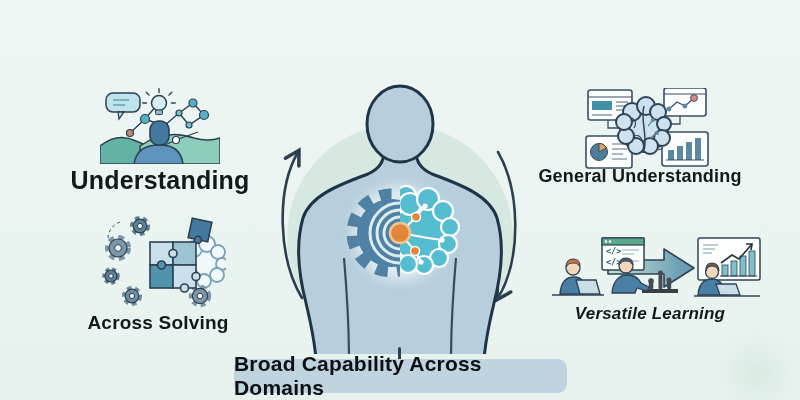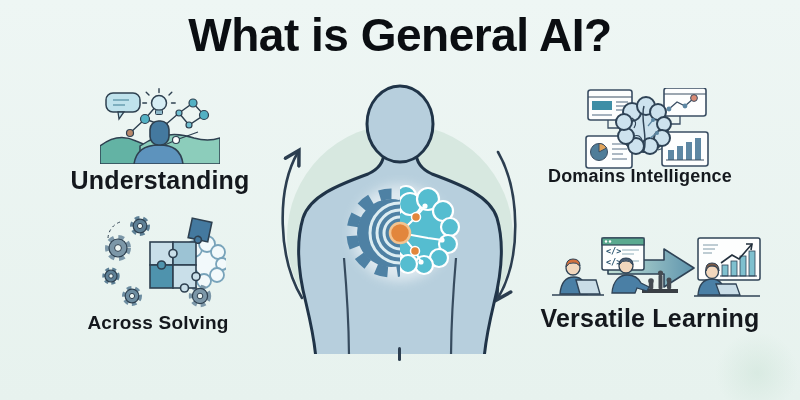--- a/index.html
+++ b/index.html
@@ -14,21 +14,21 @@
     position:absolute;left:0;top:8px;width:800px;text-align:center;
     font-size:46px;font-weight:700;letter-spacing:-.5px;color:#0b0e12;
   }
   .feature-label{
     position:absolute;width:240px;text-align:center;
     font-weight:700;color:#14181d;letter-spacing:.2px;
   }
   #lbl-understanding{left:40px;top:166px;font-size:25px;}
   #lbl-problem-solving{left:38px;top:312px;font-size:19px;}
   #lbl-general-intelligence{left:520px;top:166px;font-size:18px;}
-  #lbl-versatile-learning{left:530px;top:304px;font-size:25px;}
+  #lbl-versatile-learning{left:530px;top:304px;font-size:17px;font-style:italic;}
   .icon-svg{position:absolute;display:block;}
   #icon-understanding{left:100px;top:88px;}
   #icon-problem-solving{left:98px;top:212px;}
   #icon-general-intelligence{left:578px;top:88px;}
   #icon-versatile-learning{left:546px;top:232px;}
   #center-figure{left:258px;top:68px;}
   .connector-line{
     position:absolute;left:398px;top:347px;width:3px;height:14px;
     background:#2c3e50;border-radius:2px;
   }
@@ -39,21 +39,20 @@
   }
   .caption-banner span{
     font-size:21px;font-weight:700;color:#0c0f13;letter-spacing:.2px;
   }
 </style>
 </head>
 <body>
 
 <div id="canvas">
 
-  <div class="page-title">What is General AI?</div>
 
   <svg id="center-figure" class="icon-svg" width="284" height="286" viewBox="0 0 284 286">
     <defs>
       <clipPath id="clipL">
           <rect x="0" y="0" width="142" height="286"></rect>
         </clipPath>
       <clipPath id="clipR">
           <rect x="142" y="0" width="142" height="286"></rect>
         </clipPath>
       <filter id="soft">
@@ -335,19 +334,22 @@
       <line x1="148" y1="64" x2="214" y2="64" stroke="#2f4356" stroke-width="1.6"></line>
       <path d="M 152,63 C 153,52 158,47 166,47 C 174,47 178,52 179,63 Z" fill="#4a7fa5" stroke="#2f4356" stroke-width="1.4"></path>
       <circle cx="166" cy="40" r="6.5" fill="#f2d7bd" stroke="#2f4356" stroke-width="1.3"></circle>
       <path d="M 160,39 Q 159,31 166,31 Q 173,31 173,39 Q 171,33 166,34 Q 162,33 160,39 Z" fill="#7d5b46" stroke="#2f4356" stroke-width="1"></path>
       <path d="M 170,52 L 190,52 L 194,63 L 174,63 Z" fill="#c9dde7" stroke="#2f4356" stroke-width="1.3"></path>
     </g>
   </svg>
 
   <div id="lbl-understanding" class="feature-label">Understanding</div>
   <div id="lbl-problem-solving" class="feature-label">Across Solving</div>
-  <div id="lbl-general-intelligence" class="feature-label">Domains Intelligence</div>
+  <div id="lbl-general-intelligence" class="feature-label">General Understanding</div>
   <div id="lbl-versatile-learning" class="feature-label">Versatile Learning</div>
 
   <div class="connector-line"></div>
 
+  <div class="caption-banner">
+    <span>Broad Capability Across Domains</span>
+  </div>
 
 </div>
 
 </body></html>

